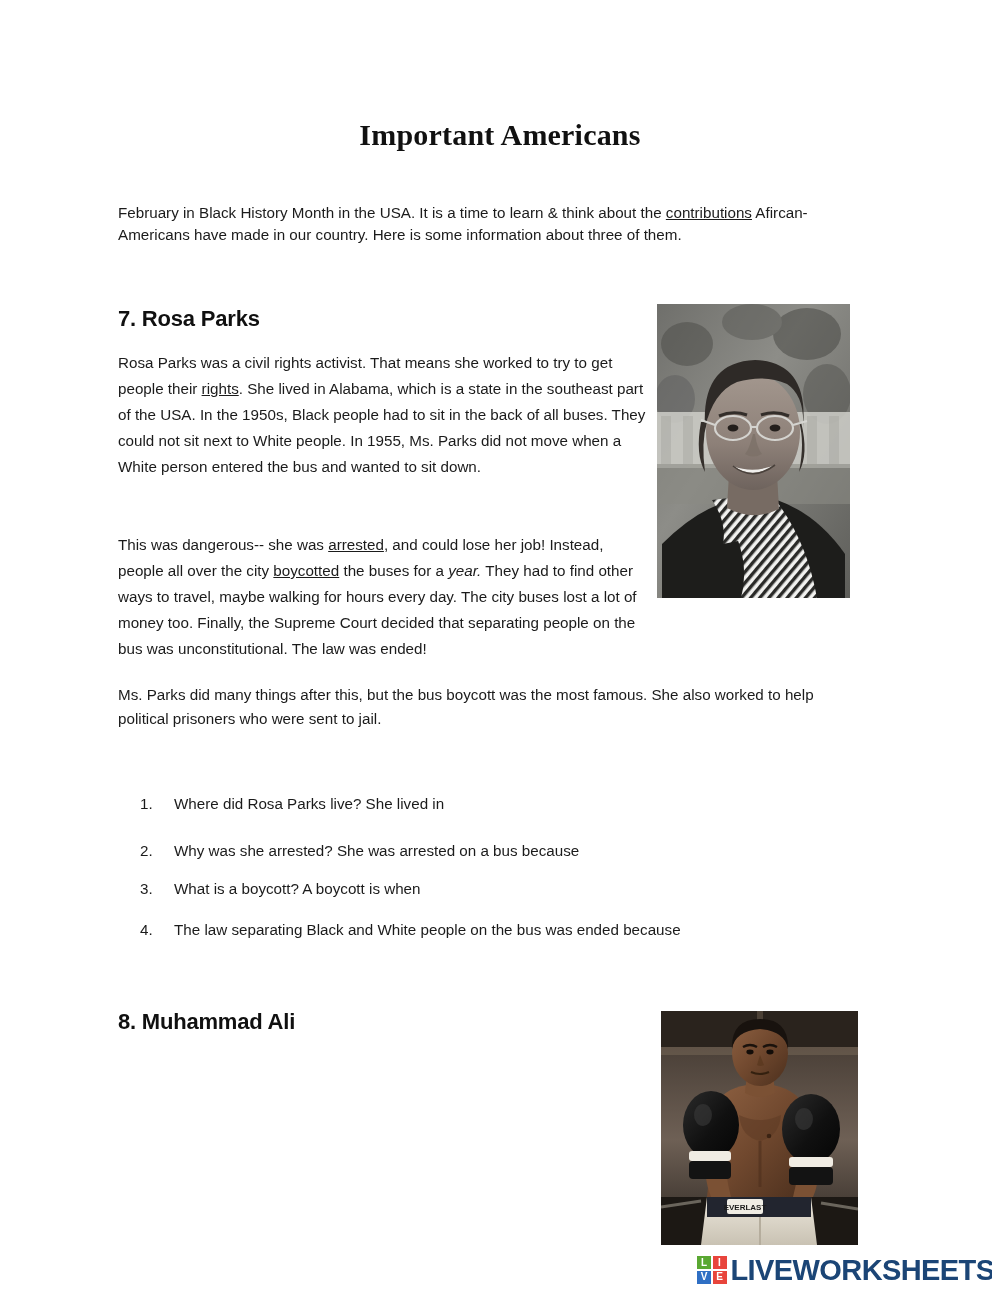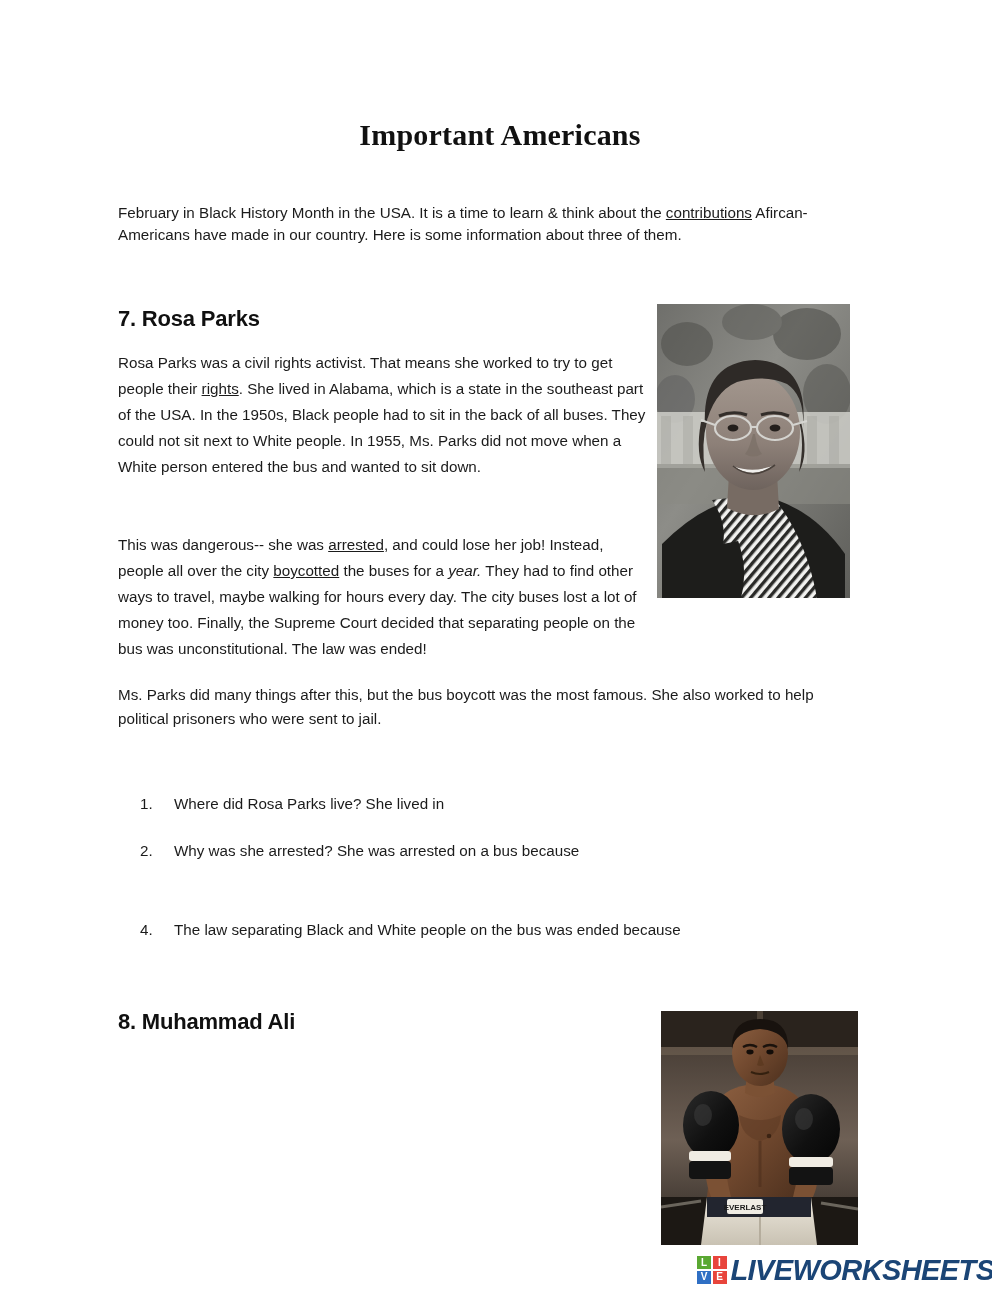--- a/index.html
+++ b/index.html
@@ -132,21 +132,20 @@
     font-family: "Liberation Sans", sans-serif;
     line-height: 1;
   }
   .lw-wordmark {
     font-family: "Liberation Sans", sans-serif;
     font-weight: bold;
     font-size: 29px;
     letter-spacing: -0.6px;
     color: #1b4576;
     line-height: 1;
-    font-style: italic;
   }
 </style>
 </head>
 <body>
 
 <div class="page">
 
   <div class="doc-title">Important Americans</div>
 
   <div class="intro">
@@ -233,20 +232,23 @@
       <path d="M76 162 Q96 178 118 161" stroke="#4a423c" stroke-width="1.6" fill="none"></path>
     </svg>
   </div>
 
   <div class="q" id="q1">
     <span class="num">1.</span><span>Where did Rosa Parks live?  She lived in</span>
   </div>
   <div class="q" id="q2">
     <span class="num">2.</span><span>Why was she arrested? She was arrested on a bus because</span>
   </div>
+  <div class="q" id="q3">
+    <span class="num">3.</span><span>What is a boycott?  A boycott is when</span>
+  </div>
   <div class="q" id="q4">
     <span class="num">4.</span><span>The law separating Black and White people on the bus was ended because</span>
   </div>
 
   <div class="section-heading" id="heading-ali">8. Muhammad Ali</div>
 
   <div class="photo" id="photo-ali">
     <svg viewBox="0 0 197 234" preserveAspectRatio="none">
       <defs>
         <linearGradient id="aliBg" x1="0" y1="0" x2="0" y2="1">

